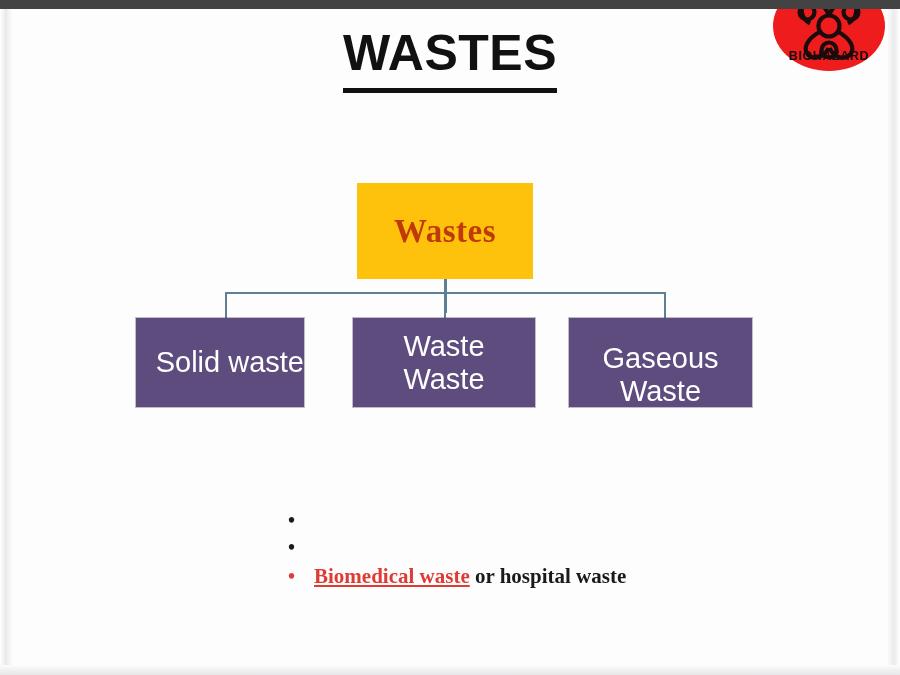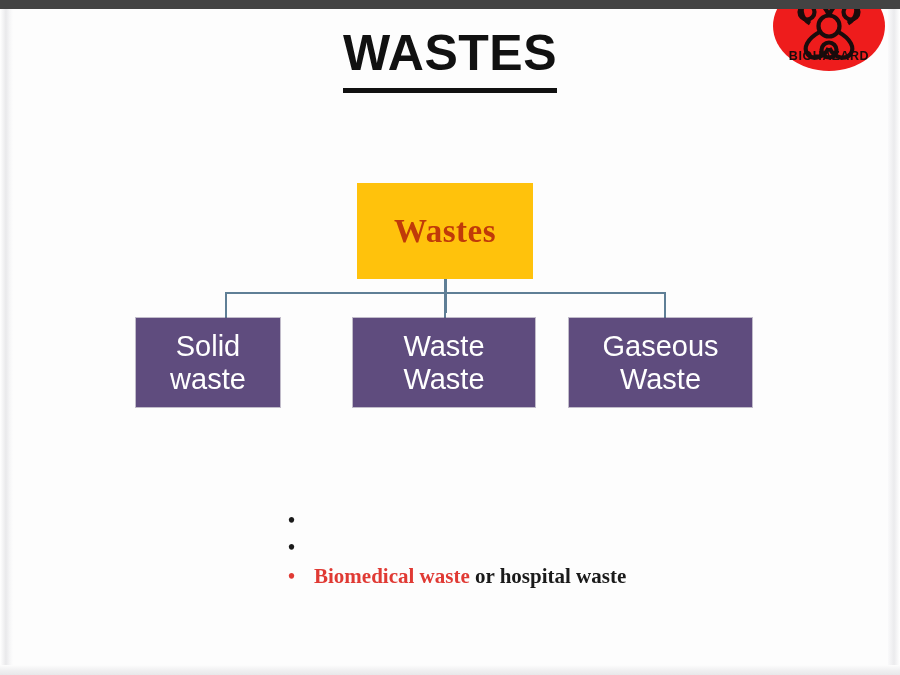--- a/index.html
+++ b/index.html
@@ -152,23 +152,23 @@
     text-align: center;
     box-shadow: 0 0 0 1px rgba(80,66,106,0.35);
   }
   .node-leaf-label {
     font-family: "Liberation Sans", sans-serif;
     font-size: 29px;
     color: #ffffff;
     line-height: 1.12;
     font-weight: 400;
   }
-  .leaf-1 { left: 136px; width: 144px; }
+  .leaf-1 { left: 136px; width: 168px; justify-content: flex-end; }
   .leaf-2 { left: 353px; width: 182px; }
-  .leaf-3 { left: 569px; width: 183px; }
+  .leaf-3 { left: 569px; width: 183px; align-items: flex-end; }
 
   
   .bullets {
     position: absolute;
     left: 288px;
     top: 510px;
     width: 560px;
   }
   .bullet-row {
     display: flex;
@@ -181,21 +181,21 @@
     line-height: 1.22;
   }
   .bullet-dot {
     width: 26px;
     flex: 0 0 26px;
     font-size: 20px;
     line-height: 1;
     color: #1a1a1a;
   }
   .bullet-dot.red { color: #e03a34; }
-  .bullet-text .hl { color: #e03a34; }
+  .bullet-text .hl { color: #e03a34; text-decoration: underline; }
 </style>
 </head>
 <body>
 
 <div id="slide">
 
   <div class="top-bar"></div>
 
   <div class="biohazard">
     <svg viewBox="0 0 118 96" xmlns="http://www.w3.org/2000/svg">

